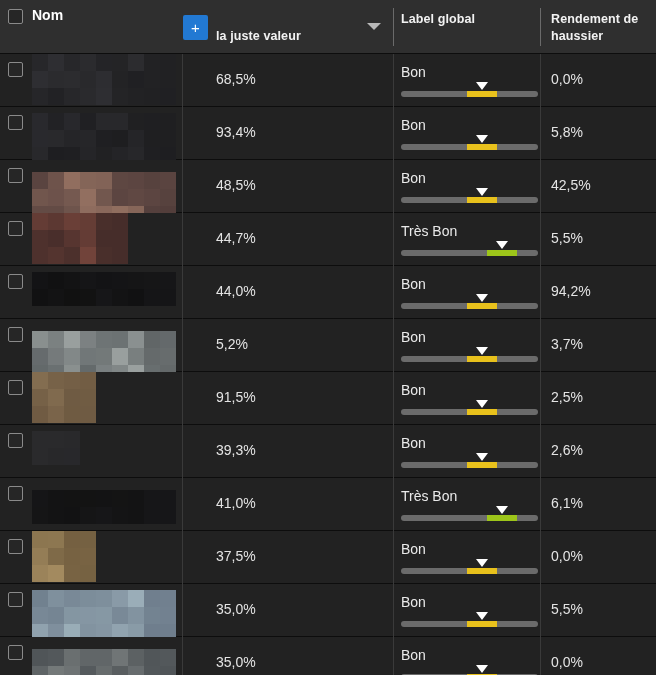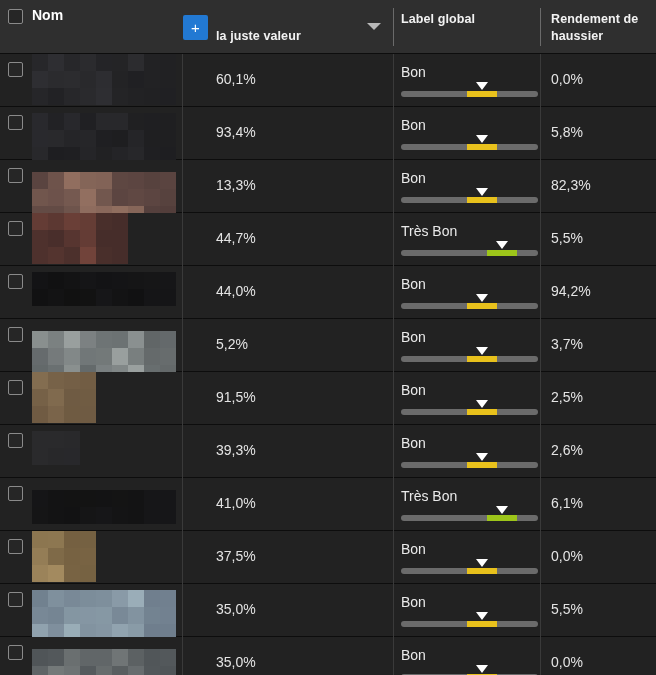--- a/index.html
+++ b/index.html
@@ -253,21 +253,21 @@
           <div class="blk" style="left: 16px; top: 34px; background: rgb(34, 34, 37);"></div>
           <div class="blk" style="left: 32px; top: 34px; background: rgb(39, 39, 42);"></div>
           <div class="blk" style="left: 48px; top: 34px; background: rgb(42, 42, 45);"></div>
           <div class="blk" style="left: 64px; top: 34px; background: rgb(46, 46, 50);"></div>
           <div class="blk" style="left: 80px; top: 34px; background: rgb(36, 36, 38);"></div>
           <div class="blk" style="left: 96px; top: 34px; background: rgb(34, 34, 36);"></div>
           <div class="blk" style="left: 112px; top: 34px; background: rgb(33, 33, 35);"></div>
           <div class="blk" style="left: 128px; top: 34px; background: rgb(32, 32, 35);"></div>
         </div>
         <div class="col-div" style="left: 182px;"></div>
-        <div class="pct" style="left: 216px;">60,1%</div>
+        <div class="pct" style="left: 216px;">68,5%</div>
         <div class="col-div" style="left: 393px;"></div>
         <div class="rating-label">Bon</div>
         <div class="bar-wrap">
           <div class="bar-track"></div>
           <div class="bar-seg" style="left: 65.76px; width: 30.14px; background: rgb(232, 193, 28);"></div>
           <div class="bar-ptr" style="left: 74.83px;"></div>
         </div>
         <div class="col-div" style="left: 540px;"></div>
         <div class="yield">0,0%</div>
       </div>
@@ -339,30 +339,30 @@
           <div class="blk" style="left: 16px; top: 46px; background: rgb(99, 75, 69);"></div>
           <div class="blk" style="left: 32px; top: 46px; background: rgb(110, 84, 76);"></div>
           <div class="blk" style="left: 48px; top: 46px; background: rgb(142, 108, 94);"></div>
           <div class="blk" style="left: 64px; top: 46px; background: rgb(137, 104, 91);"></div>
           <div class="blk" style="left: 80px; top: 46px; background: rgb(144, 110, 95);"></div>
           <div class="blk" style="left: 96px; top: 46px; background: rgb(134, 102, 89);"></div>
           <div class="blk" style="left: 112px; top: 46px; background: rgb(85, 64, 61);"></div>
           <div class="blk" style="left: 128px; top: 46px; background: rgb(83, 62, 59);"></div>
         </div>
         <div class="col-div" style="left: 182px;"></div>
-        <div class="pct" style="left: 216px;">13,3%</div>
-        <div class="col-div" style="left: 393px;"></div>
-        <div class="rating-label">Bon</div>
-        <div class="bar-wrap">
-          <div class="bar-track"></div>
-          <div class="bar-seg" style="left: 65.76px; width: 30.14px; background: rgb(232, 193, 28);"></div>
-          <div class="bar-ptr" style="left: 74.83px;"></div>
-        </div>
-        <div class="col-div" style="left: 540px;"></div>
-        <div class="yield">82,3%</div>
+        <div class="pct" style="left: 216px;">48,5%</div>
+        <div class="col-div" style="left: 393px;"></div>
+        <div class="rating-label">Bon</div>
+        <div class="bar-wrap">
+          <div class="bar-track"></div>
+          <div class="bar-seg" style="left: 65.76px; width: 30.14px; background: rgb(232, 193, 28);"></div>
+          <div class="bar-ptr" style="left: 74.83px;"></div>
+        </div>
+        <div class="col-div" style="left: 540px;"></div>
+        <div class="yield">42,5%</div>
       </div>
       <div class="row">
         <div class="cb cb-row"></div>
         <div class="redact">
           <div class="blk" style="left: 0px; top: 0px; background: rgb(100, 60, 53);"></div>
           <div class="blk" style="left: 16px; top: 0px; background: rgb(92, 56, 50);"></div>
           <div class="blk" style="left: 32px; top: 0px; background: rgb(106, 63, 55);"></div>
           <div class="blk" style="left: 48px; top: 0px; background: rgb(101, 61, 53);"></div>
           <div class="blk" style="left: 64px; top: 0px; background: rgb(73, 47, 43);"></div>
           <div class="blk" style="left: 80px; top: 0px; background: rgb(70, 45, 42);"></div>

